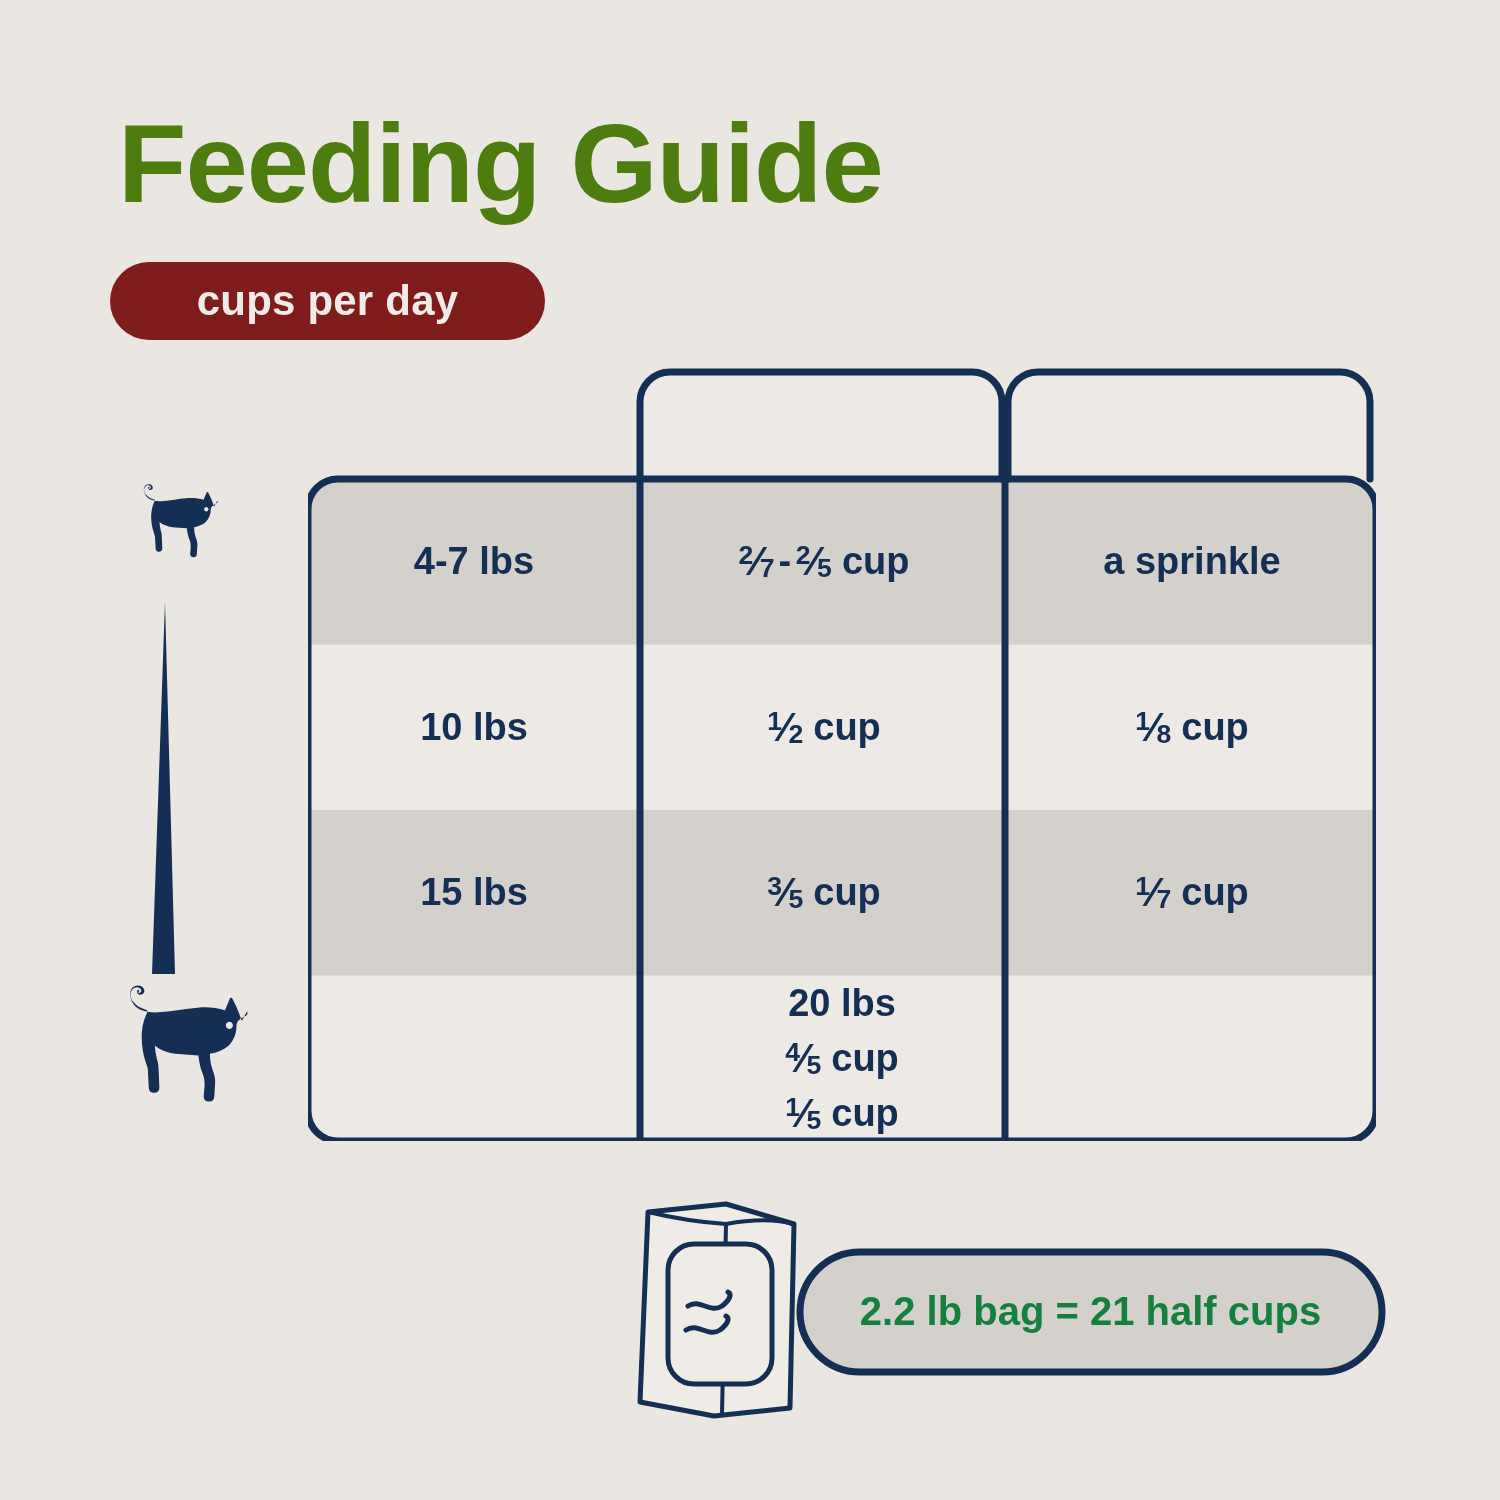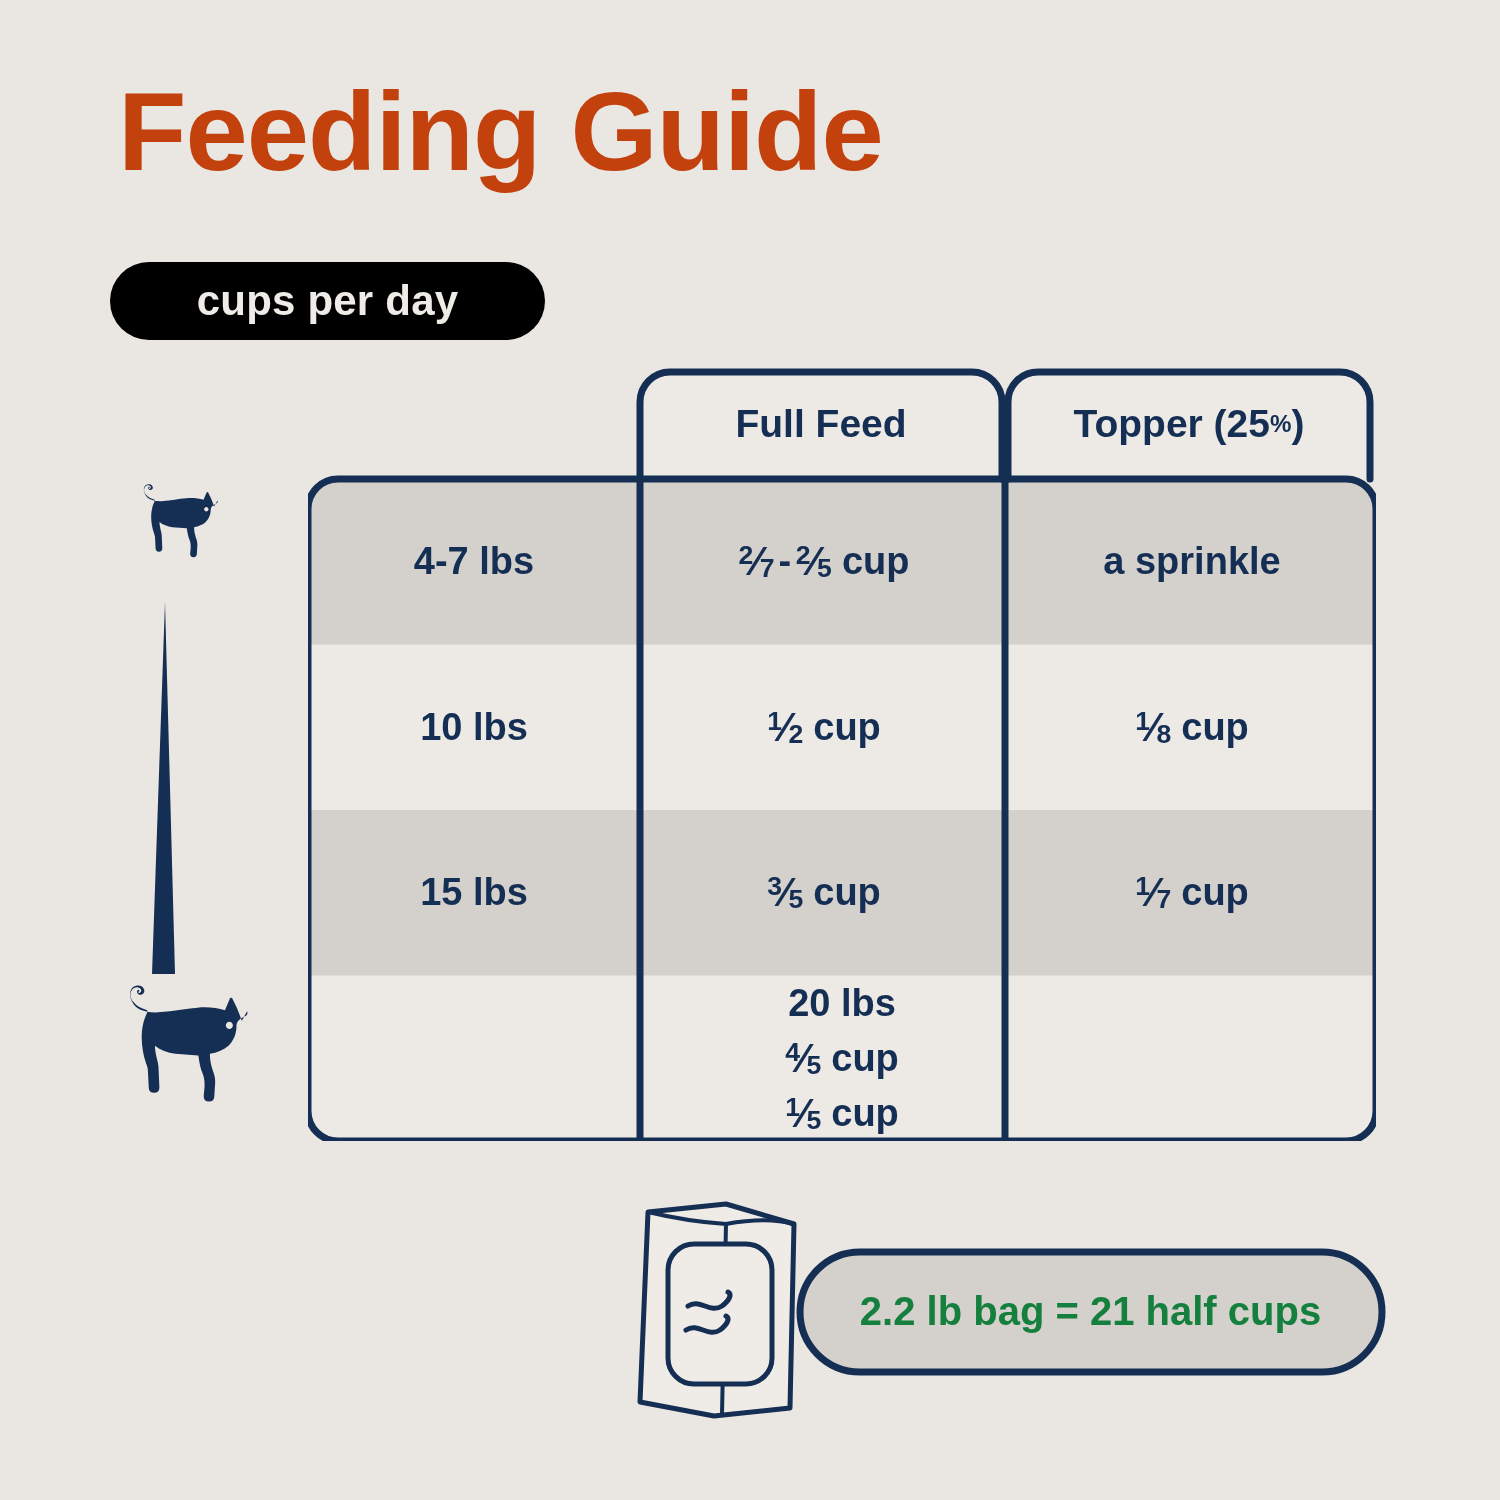--- a/index.html
+++ b/index.html
@@ -20,37 +20,37 @@
     position: absolute;
     inset: 0;
     width: 1500px;
     height: 1500px;
   }
 
   
   .title {
     position: absolute;
     left: 118px;
-    top: 76px;
+    top: 108px;
     font-size: 112px;
     font-weight: 700;
     letter-spacing: -1px;
     line-height: 1;
-    color: #c2410c;
+    color: #4d7c0f;
     white-space: nowrap;
   }
 
   
   .badge {
     position: absolute;
     left: 110px;
     top: 262px;
     width: 435px;
     height: 78px;
-    background: #000000;
+    background: #7f1d1d;
     border-radius: 39px;
     display: flex;
     align-items: center;
     justify-content: center;
     box-sizing: border-box;
   }
   .badge-label {
     color: #EFEBE7;
     font-size: 42px;
     font-weight: 700;
@@ -273,28 +273,20 @@
 
       <path d="M332,113 V36 a30,30 0 0 1 30,-30 H664 a30,30 0 0 1 30,30 V113" fill="none" stroke="#152E53" stroke-width="7" stroke-linecap="round"></path>
       <path d="M700,113 V36 a30,30 0 0 1 30,-30 H1032 a30,30 0 0 1 30,30 V113" fill="none" stroke="#152E53" stroke-width="7" stroke-linecap="round"></path>
 
       <path d="M0,143 a30,30 0 0 1 30,-30 H1038 a30,30 0 0 1 30,30 V745 a30,30 0 0 1 -30,30 H30 a30,30 0 0 1 -30,-30 Z" fill="none" stroke="#152E53" stroke-width="7"></path>
 
       <line x1="332" y1="113" x2="332" y2="775" stroke="#152E53" stroke-width="7"></line>
       <line x1="697" y1="113" x2="697" y2="775" stroke="#152E53" stroke-width="7"></line>
     </svg>
 
-    <div class="header-labels">
-      <div class="hdr hdr-full">Full Feed</div>
-      <div class="hdr hdr-topper">
-        <span>Topper (25</span>
-          <span class="sup">%</span>
-          <span>)</span>
-      </div>
-    </div>
 
     <div class="rows">
 
       <div class="row row-0">
         <div class="cell cell-weight">4-7 lbs</div>
         <div class="cell cell-full">
           <span class="frac"><span class="num">2</span><span class="bar">⁄</span><span class="den">7</span></span><span class="dash">-</span><span class="frac"><span class="num">2</span><span class="bar">⁄</span><span class="den">5</span></span>&nbsp;<span>cup</span>
         </div>
         <div class="cell cell-topper">a sprinkle</div>
       </div>

